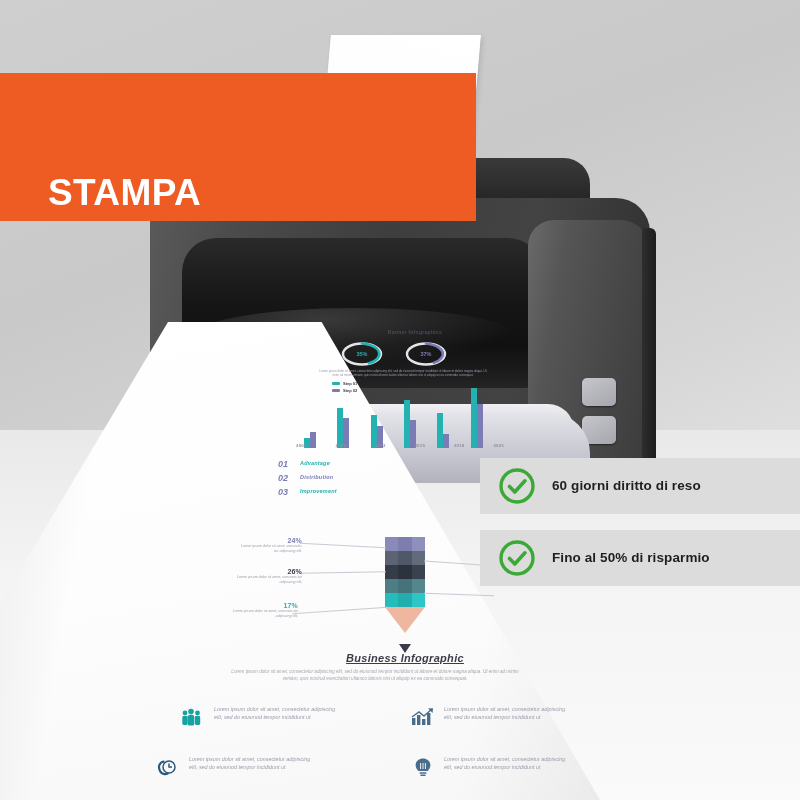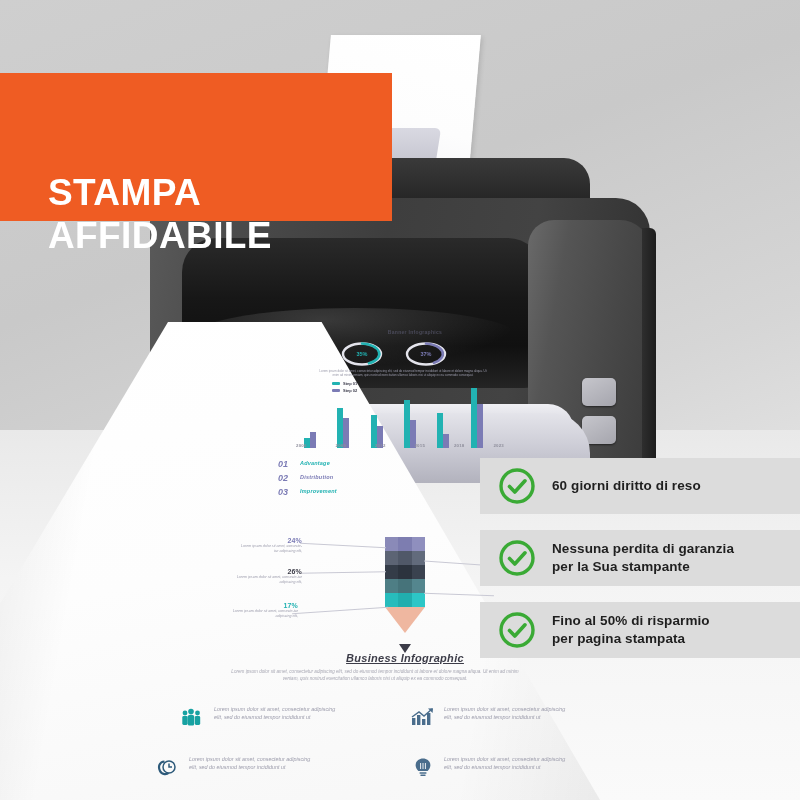--- a/index.html
+++ b/index.html
@@ -124,21 +124,21 @@
       letter-spacing:.3px;filter:blur(.3px);text-decoration:underline;}
   .biz-para{position:absolute;left:225px;top:668px;width:300px;text-align:center;
       font-size:4.6px;line-height:1.6;color:#a6a6b2;font-style:italic;filter:blur(.45px);}
 
   .feat{position:absolute;width:160px;}
   .feat-ic{position:absolute;left:0;top:2px;width:26px;height:20px;}
   .feat-tx{position:absolute;left:34px;top:0;width:126px;font-size:5.4px;
       line-height:1.55;color:#9b9bab;font-style:italic;filter:blur(.35px);}
 
   
-  .banner{position:absolute;left:0;top:73px;width:392px;height:148px;
+  .banner{position:absolute;left:0;top:73px;width:476px;height:148px;
       background:#ef5c23;}
   .banner-txt{position:absolute;left:48px;top:98px;width:400px;
       color:#fff;font-size:37px;font-weight:bold;line-height:1.17;
       letter-spacing:.4px;}
 
   
   .cards{position:absolute;left:480px;top:458px;width:320px;}
   .card{position:relative;background:#dcdcdc;height:56px;margin-bottom:16px;
       display:flex;align-items:center;padding-left:18px;}
   .check{flex:0 0 auto;width:38px;height:38px;margin-right:16px;}
@@ -381,59 +381,45 @@
             </g>
         </svg>
       </span>
       <span class="feat-tx">Lorem ipsum dolor sit amet, consectetur adipiscing elit, sed do eiusmod tempor incididunt ut</span>
     </div>
   </div>
 
   <div class="banner">
     <div class="banner-txt">
       <div>STAMPA</div>
-      <div>AFFIDABILE</div>
     </div>
   </div>
 
   <div class="cards">
 
     <div class="card">
       <span class="check">
         <svg viewBox="0 0 38 38">
             <circle cx="19" cy="19" r="16" fill="none" stroke="#3aaa35" stroke-width="3.4"></circle>
         <path d="M11.5 19.5 L16.8 25 L27 13.8" fill="none" stroke="#3aaa35" stroke-width="3.6" stroke-linecap="round" stroke-linejoin="round"></path>
           </svg>
       </span>
       <span class="card-txt">
         <span style="display:block">60 giorni diritto di reso</span>
       </span>
     </div>
 
+
+
     <div class="card">
       <span class="check">
         <svg viewBox="0 0 38 38">
             <circle cx="19" cy="19" r="16" fill="none" stroke="#3aaa35" stroke-width="3.4"></circle>
         <path d="M11.5 19.5 L16.8 25 L27 13.8" fill="none" stroke="#3aaa35" stroke-width="3.6" stroke-linecap="round" stroke-linejoin="round"></path>
           </svg>
       </span>
       <span class="card-txt">
-        <span style="display:block">Nessuna perdita di garanzia</span>
-        <span style="display:block">per la Sua stampante</span>
-      </span>
-    </div>
-
-
-    <div class="card">
-      <span class="check">
-        <svg viewBox="0 0 38 38">
-            <circle cx="19" cy="19" r="16" fill="none" stroke="#3aaa35" stroke-width="3.4"></circle>
-        <path d="M11.5 19.5 L16.8 25 L27 13.8" fill="none" stroke="#3aaa35" stroke-width="3.6" stroke-linecap="round" stroke-linejoin="round"></path>
-          </svg>
-      </span>
-      <span class="card-txt">
         <span style="display:block">Fino al 50% di risparmio</span>
-        <span style="display:block">per pagina stampata</span>
       </span>
     </div>
   </div>
 
 </div>
 
 </body></html>

